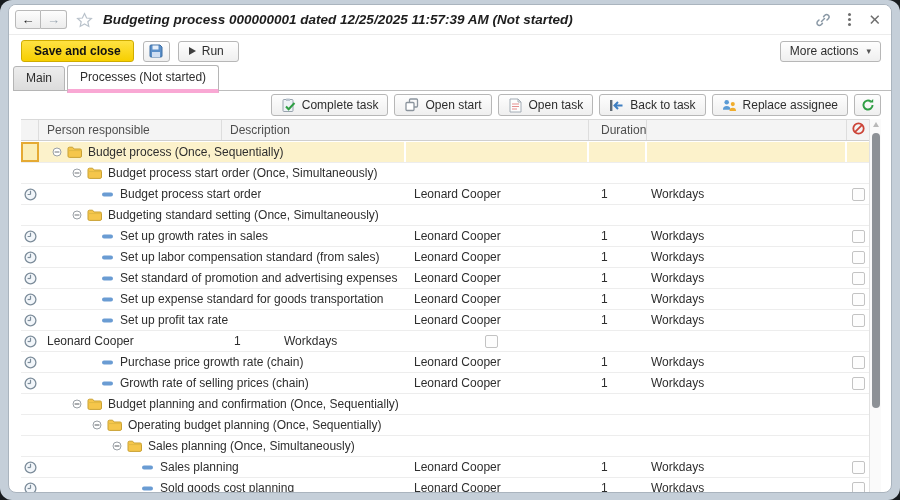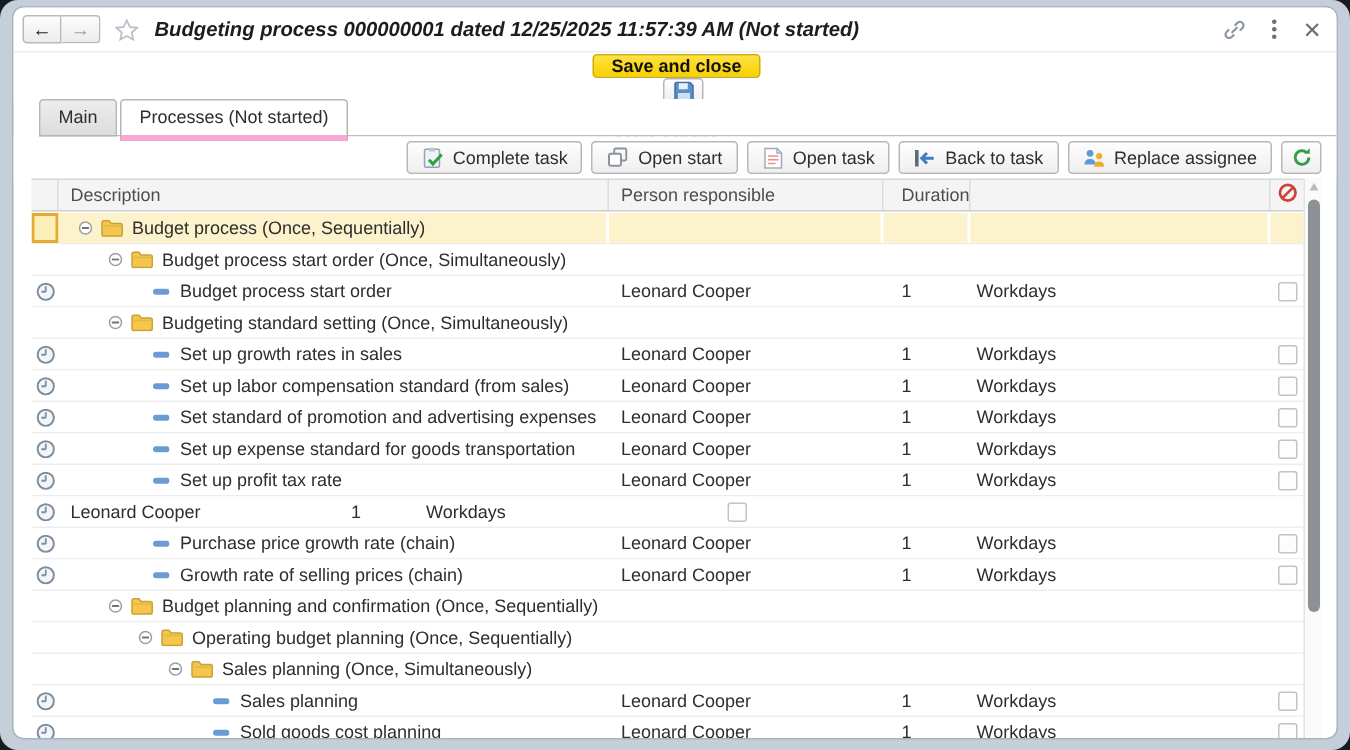--- a/index.html
+++ b/index.html
@@ -20,34 +20,34 @@
   .star { margin:0 10px 0 9px; display:flex; align-items:center; }
   .title { font-size:13.5px; font-weight:700; color:#1d1d1d; white-space:nowrap; overflow:hidden; flex:1;font-style:italic; }
   .tb-right { display:flex; align-items:center; gap:14px; margin-left:8px; }
   .tb-ico { color:#7e8b96; font-size:14px; line-height:14px; cursor:pointer; display:flex; align-items:center; }
   .kebab { display:inline-flex; flex-direction:column; gap:2px; cursor:pointer; padding:1px 3px; }
   .kebab i { width:3px; height:3px; border-radius:50%; background:#6f6f6f; }
   .closex { font-size:15px; color:#6f6f6f; cursor:pointer; }
 
   
   .toolbar { position:absolute; left:0; top:31px; right:0; height:30px; display:flex; align-items:center;
-             padding:0 10px 0 12px; background:#fff;flex-direction:column; }
+             padding:0 10px 0 12px; background:#fff; }
   .btn { display:inline-flex; align-items:center; gap:6px; height:21px; padding:0 9px; background:linear-gradient(#fefefe,#efefef);
          border:1px solid #b7b7b7; border-radius:3px; font-size:12px; color:#2e2e2e; cursor:pointer; white-space:nowrap; }
   .btn-yellow { background:linear-gradient(#ffe242,#f7cf00); border:1px solid #cfac00; font-weight:700; color:#111;
                 height:22px; padding:0 12px; }
   .iconbtn { width:27px; justify-content:center; padding:0; margin-left:9px; }
   .runbtn { margin-left:8px; padding:0 14px 0 10px; }
   .play { width:0; height:0; border-left:7px solid #3f3f3f; border-top:4.5px solid transparent; border-bottom:4.5px solid transparent; }
   .spacer { flex:1; }
   .caret { font-size:9px; color:#555; margin-left:2px; }
 
   
-  .tabstrip { position:absolute; left:17px; top:61px; right:0; height:25px; background:#fff; padding-left:0;
-              display:flex; align-items:flex-start; }
+  .tabstrip { position:absolute; left:4px; top:61px; right:0; height:25px; background:#fff; padding-left:0;
+              display:flex; align-items:center; }
   .tabstrip::after { content:""; position:absolute; left:0; right:0; bottom:0; height:1px; background:#bdbdbd; }
   .tab { position:relative; font-size:12px; color:#2e2e2e; padding:4px 12px 5px; border:1px solid #b5b5b5;
          background:linear-gradient(#ededed,#dcdcdc); margin-right:2px; border-radius:3px 3px 0 0; cursor:pointer; z-index:1; }
   .tab.active { background:#fff; border-bottom:4px solid #f9a8d4; z-index:2; font-weight:400; }
 
   
   .cmdbar { position:absolute; left:0; top:86px; right:0; height:28px; display:flex; align-items:center; gap:6px;
             padding:0 10px 0 12px; background:#fff;justify-content:flex-end; }
   .cmdbar .btn { height:22px; }
   .ico { display:inline-flex; width:15px; height:15px; align-items:center; justify-content:center; }
@@ -200,22 +200,22 @@
               <path d="M13.2 8 a5.2 5.2 0 1 1-1.9-4" fill="none" stroke="#2f9e44" stroke-width="2.2"></path>
               <path d="M13.9 1 v4.2 h-4.2 Z" fill="#2f9e44"></path>
             </svg>
         </span>
       </button>
     </div>
 
     <div class="table">
       <div class="thead">
         <div class="cell c-icon"></div>
+        <div class="cell c-person">Person responsible</div>
         <div class="cell c-desc">Description</div>
-        <div class="cell c-person">Person responsible</div>
         <div class="cell c-dur">Duration</div>
         <div class="cell c-units"></div>
         <div class="cell c-status">
           <span>
             <svg width="13" height="13" viewBox="0 0 13 13">
                 <circle cx="6.5" cy="6.5" r="5.2" fill="none" stroke="#cc4437" stroke-width="1.8"></circle>
                 <line x1="2.9" y1="10.1" x2="10.1" y2="2.9" stroke="#cc4437" stroke-width="1.8"></line>
               </svg>
           </span>
         </div>

